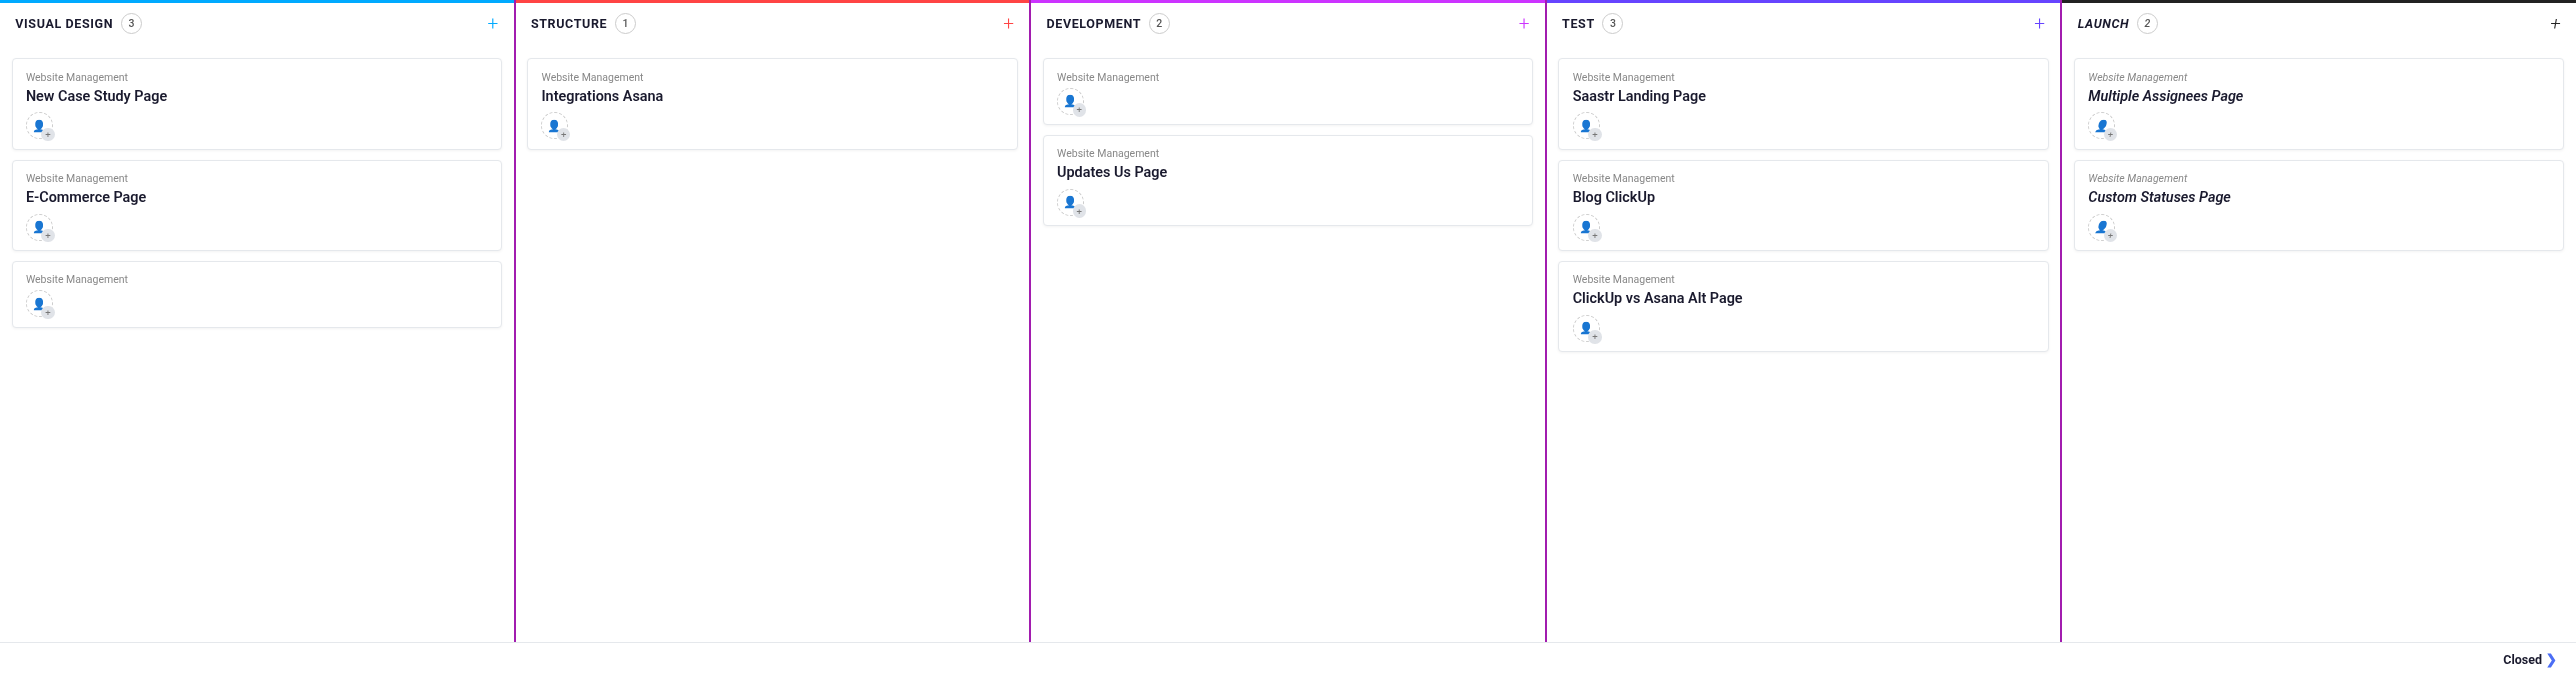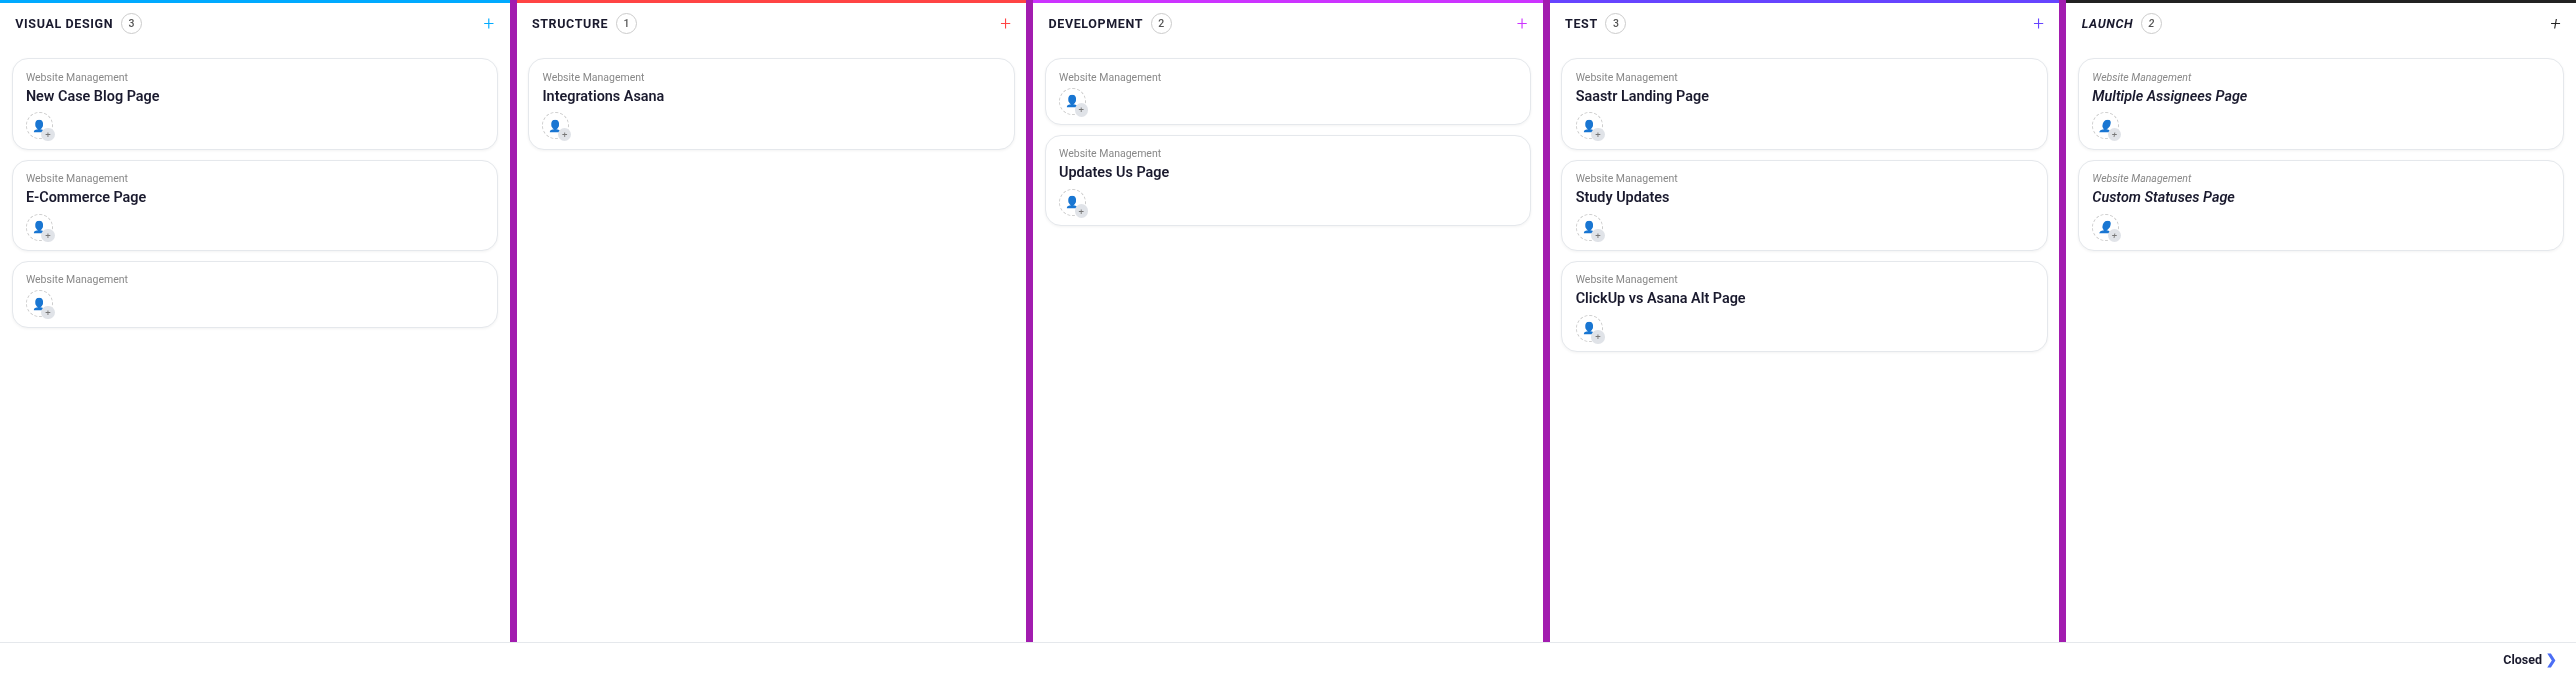--- a/index.html
+++ b/index.html
@@ -15,21 +15,21 @@
       flex-direction: row;
       gap: 0;
       flex: 1;
       overflow-x: auto;
       padding: 0;
     }
     .column {
       flex: 1;
       min-width: 249px;
       background: #fff;
-      border-right: 7px solid #a21caf;
+      border-right: 2px solid #a21caf;
       display: flex;
       flex-direction: column;
     }
     .column:last-child {
       border-right: none;
       font-style: italic;
     }
     .column-header {
       display: flex;
       align-items: center;
@@ -88,21 +88,21 @@
     .column-body {
       padding: 11.5px 11.5px 7.7px 11.5px;
       flex: 1;
       display: flex;
       flex-direction: column;
       gap: 9.6px;
     }
     .card {
       background: #fff;
       border: 1px solid #e5e8ec;
-      border-radius: 16px;
+      border-radius: 4px;
       padding: 11.5px 13.4px 9.6px 13.4px;
       box-shadow: 0 1px 2.9px rgba(0,0,0,0.05);
       cursor: pointer;
     }
     .card-meta {
       font-size: 10.5px;
       color: #888;
       margin-bottom: 3.8px;
       font-weight: 400;
     }
@@ -172,21 +172,21 @@
 <body>
 
 <div class="board">
     <div class="column col-visual">
       <div class="column-header">
         <span class="column-title">VISUAL DESIGN</span>
         <span class="column-count">3</span>
         <span class="column-add">+</span>
       </div>
       <div class="column-body">
-        <div class="card"><div class="card-meta">Website Management</div><div class="card-title">New Case Blog Page</div><div class="avatar-icon">
+        <div class="card"><div class="card-meta">Website Management</div><div class="card-title">New Case Study Page</div><div class="avatar-icon">
             <div class="avatar-circle" style="position: relative;">
               <span class="avatar-person" style="font-size: 11.5px; color: rgb(204, 204, 204);">👤</span>
               <div class="plus-small" style="position: absolute; bottom: -2.9px; right: -2.9px;">+</div>
             </div>
           </div></div>
         <div class="card"><div class="card-meta">Website Management</div><div class="card-title">E-Commerce Page</div><div class="avatar-icon">
             <div class="avatar-circle" style="position: relative;">
               <span class="avatar-person" style="font-size: 11.5px; color: rgb(204, 204, 204);">👤</span>
               <div class="plus-small" style="position: absolute; bottom: -2.9px; right: -2.9px;">+</div>
             </div>
@@ -241,21 +241,21 @@
         <span class="column-count">3</span>
         <span class="column-add">+</span>
       </div>
       <div class="column-body">
         <div class="card"><div class="card-meta">Website Management</div><div class="card-title">Saastr Landing Page</div><div class="avatar-icon">
             <div class="avatar-circle" style="position: relative;">
               <span class="avatar-person" style="font-size: 11.5px; color: rgb(204, 204, 204);">👤</span>
               <div class="plus-small" style="position: absolute; bottom: -2.9px; right: -2.9px;">+</div>
             </div>
           </div></div>
-        <div class="card"><div class="card-meta">Website Management</div><div class="card-title">Study Updates</div><div class="avatar-icon">
+        <div class="card"><div class="card-meta">Website Management</div><div class="card-title">Blog ClickUp</div><div class="avatar-icon">
             <div class="avatar-circle" style="position: relative;">
               <span class="avatar-person" style="font-size: 11.5px; color: rgb(204, 204, 204);">👤</span>
               <div class="plus-small" style="position: absolute; bottom: -2.9px; right: -2.9px;">+</div>
             </div>
           </div></div>
         <div class="card"><div class="card-meta">Website Management</div><div class="card-title">ClickUp vs Asana Alt Page</div><div class="avatar-icon">
             <div class="avatar-circle" style="position: relative;">
               <span class="avatar-person" style="font-size: 11.5px; color: rgb(204, 204, 204);">👤</span>
               <div class="plus-small" style="position: absolute; bottom: -2.9px; right: -2.9px;">+</div>
             </div>

